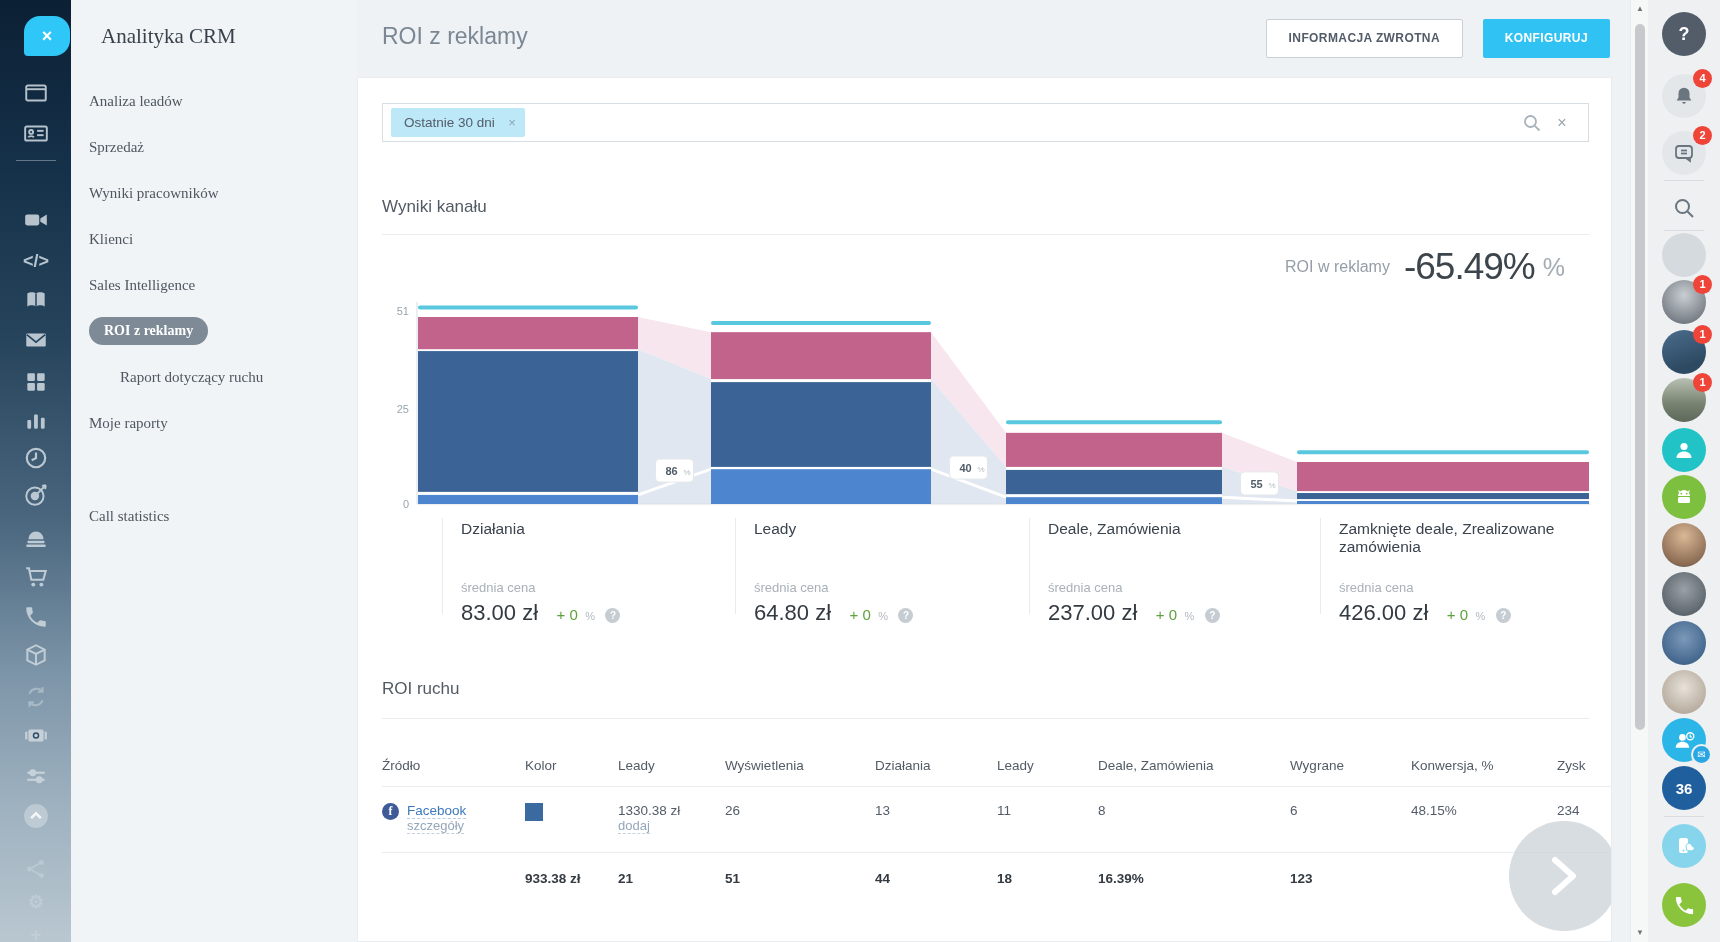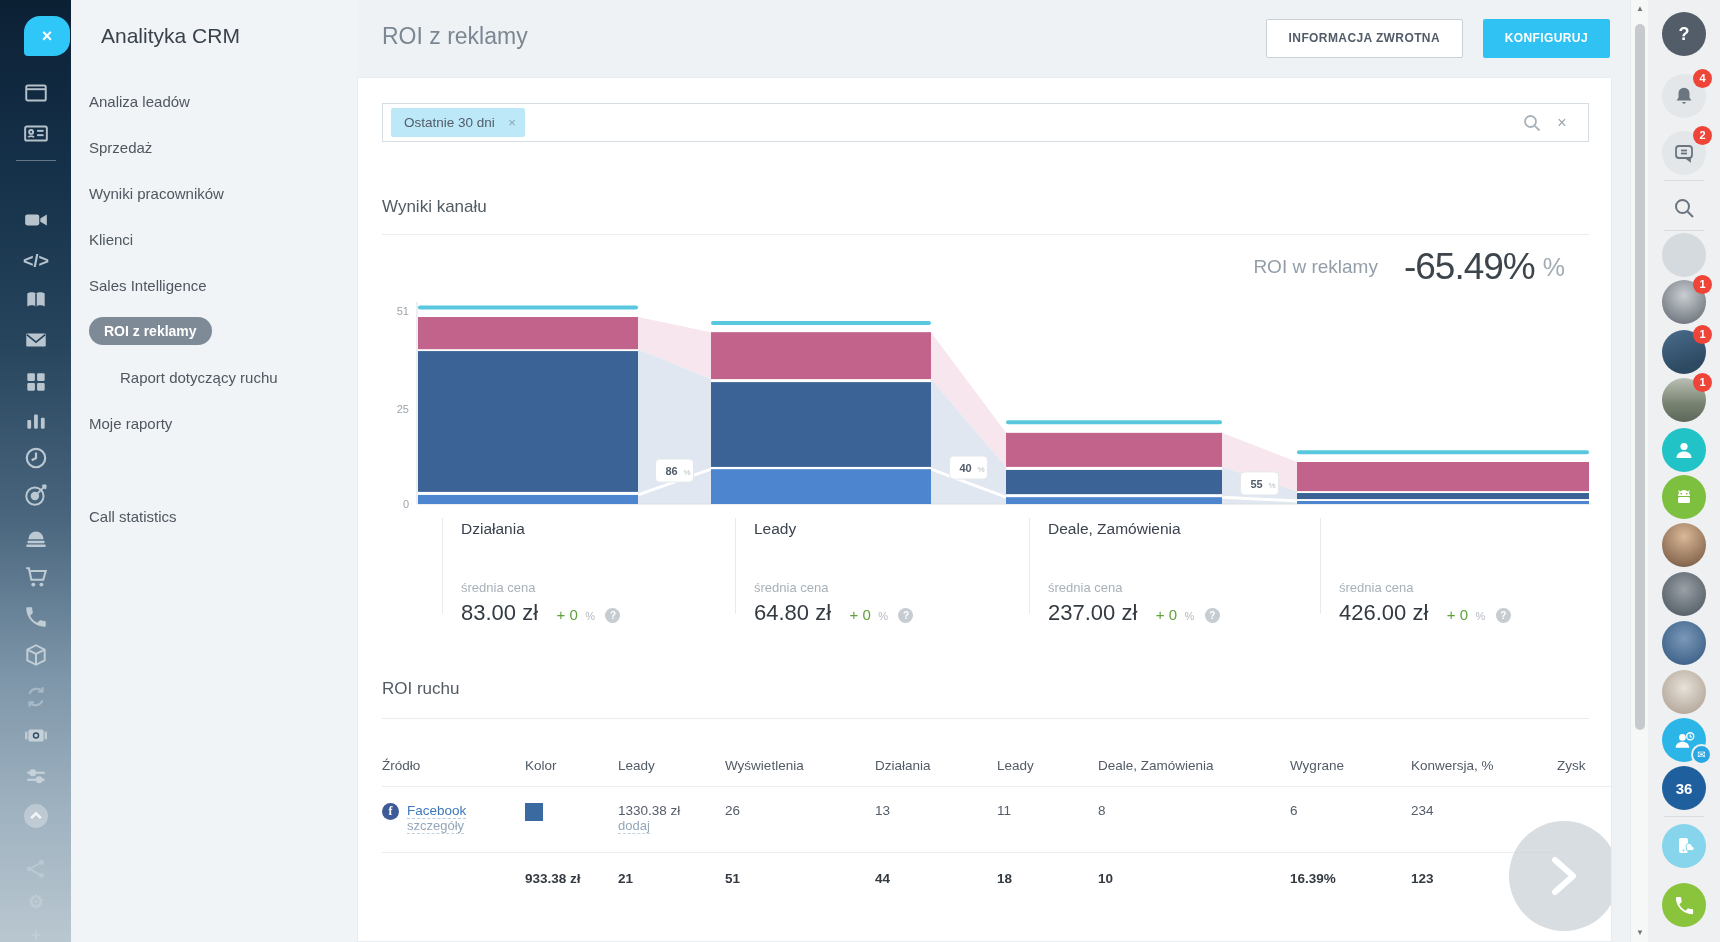--- a/index.html
+++ b/index.html
@@ -11,21 +11,21 @@
     background:linear-gradient(180deg,#0c2034 0%,#15314a 18%,#27445d 36%,#49667e 55%,#7e96a9 72%,#9fb2c0 86%,#b9c7d0 100%); }
   .rail-left .ric { position:absolute; left:23px; width:26px; height:26px; color:#cdd7de; opacity:.88; cursor:pointer; }
   .rail-left .ric svg { width:26px; height:26px; display:block; }
   .rail-left .ric.dim { opacity:.5; }
   .rl-divider { position:absolute; left:16px; width:40px; height:1px; background:rgba(255,255,255,.35); }
   .close-btn { position:absolute; left:24px; top:16px; width:46px; height:40px; background:#2fc7f7; border-radius:16px 16px 16px 4px;
     display:flex; align-items:center; justify-content:center; color:#fff; font-size:18px; font-weight:bold; cursor:pointer; }
   .ric-text { font-size:18px; font-weight:bold; text-align:center; line-height:26px; }
 
   
-  .menu { position:absolute; left:71px; top:0; width:286px; height:942px; background:#f1f4f6; }
+  .menu { position:absolute; left:71px; top:0; width:286px; height:942px; background:#f1f4f6;font-family:Liberation Serif, serif; }
   .menu-title { position:absolute; left:30px; top:24px; font-size:21px; color:#39424c; }
   .menu-list { position:absolute; left:0; top:78px; width:286px; }
   .m-item { height:46px; display:flex; align-items:center; padding-left:18px; font-size:15px; color:#4e5761; cursor:pointer; }
   .m-item.indent { padding-left:49px; }
   .m-item.gap { margin-top:47px; }
   .m-item .pill { background:#7e8a96; color:#fff; font-weight:bold; font-size:14px; padding:6px 15px; border-radius:15px; }
 
   
   .main-bg { position:absolute; left:357px; top:0; width:1273px; height:942px; background:#eff2f4; }
   .page-header { position:absolute; left:357px; top:0; width:1273px; height:77px; }
@@ -41,21 +41,21 @@
   .chip { position:absolute; left:8px; top:4px; height:29px; background:#bce8f8; border-radius:2px; padding:0 30px 0 13px;
     font-size:13.5px; color:#535c69; line-height:29px; cursor:pointer; }
   .chip-x { position:absolute; right:9px; top:0; line-height:29px; color:#8da4b5; font-size:13px; cursor:pointer; }
   .f-search { position:absolute; right:46px; top:9px; width:20px; height:20px; cursor:pointer; }
   .f-clear { position:absolute; right:16px; top:9px; width:20px; height:20px; color:#9aa4ad; font-size:16px; text-align:center; line-height:20px; cursor:pointer; }
 
   .sec-title { position:absolute; left:24px; font-size:17px; color:#525b64; }
   .hr { position:absolute; left:24px; width:1207px; height:1px; background:#e9edf0; }
 
   .roi-block { position:absolute; right:46px; top:168px; display:flex; align-items:center; }
-  .roi-label { font-size:19px; color:#949ea8; margin-right:26px;padding-left:26px; }
+  .roi-label { font-size:16px; color:#949ea8; margin-right:14px;padding-left:26px; }
   .roi-value { font-size:37px; color:#3c444c; letter-spacing:-1px; }
   .roi-suffix { font-size:25px; color:#a2abb3; margin-left:8px; }
 
   #funnel-svg { position:absolute; left:23px; top:218px; }
 
   .scard { position:absolute; top:440px; height:96px; border-left:1px solid #e8ebee; padding-left:18px; }
   .scard-name { position:absolute; left:18px; top:2px; width:235px; font-size:15.5px; color:#3a434e; line-height:18px; }
   .scard-cena { position:absolute; left:18px; top:62px; font-size:13px; color:#a8b1b9; }
   .scard-price { position:absolute; left:18px; top:82px; white-space:nowrap; }
   .price-val { font-size:22px; color:#333a41; }
@@ -376,20 +376,21 @@
       <div class="scard-name">Deale, Zamówienia</div>
       <div class="scard-cena">średnia cena</div>
       <div class="scard-price">
         <span class="price-val">237.00 zł</span>
         <span class="price-delta">+ 0</span>
         <span class="price-pct">%</span>
         <span class="help-dot">?</span>
       </div>
     </div>
     <div class="scard" style="left:962px; width:246px">
+      <div class="scard-name" style="width:228px">Zamknięte deale, Zrealizowane zamówienia</div>
       <div class="scard-cena">średnia cena</div>
       <div class="scard-price">
         <span class="price-val">426.00 zł</span>
         <span class="price-delta">+ 0</span>
         <span class="price-pct">%</span>
         <span class="help-dot">?</span>
       </div>
     </div>
 
     <div class="sec-title" style="top:601px">ROI ruchu</div>
@@ -423,30 +424,30 @@
           </div>
         <div class="td">
           <span>1330.38 zł</span>
           <div class="sub-line"><a class="grey-link">dodaj</a></div>
         </div>
         <div class="td">26</div>
         <div class="td">13</div>
         <div class="td">11</div>
         <div class="td">8</div>
         <div class="td">6</div>
+        <div class="td">48.15%</div>
         <div class="td">234</div>
       </div>
       <div class="trow rowt">
         <div class="td"></div>
         <div class="td">933.38 zł</div>
         <div class="td">21</div>
         <div class="td">51</div>
         <div class="td">44</div>
         <div class="td">18</div>
-        <div class="td">10</div>
         <div class="td">16.39%</div>
         <div class="td">123</div>
       </div>
     </div>
 
     <div class="next-btn">
       <svg width="34" height="44" viewBox="0 0 34 44">
         <polyline points="8,6 26,22 8,38" fill="none" stroke="#fff" stroke-width="6" stroke-linecap="round" stroke-linejoin="round"></polyline>
       </svg>
     </div>

